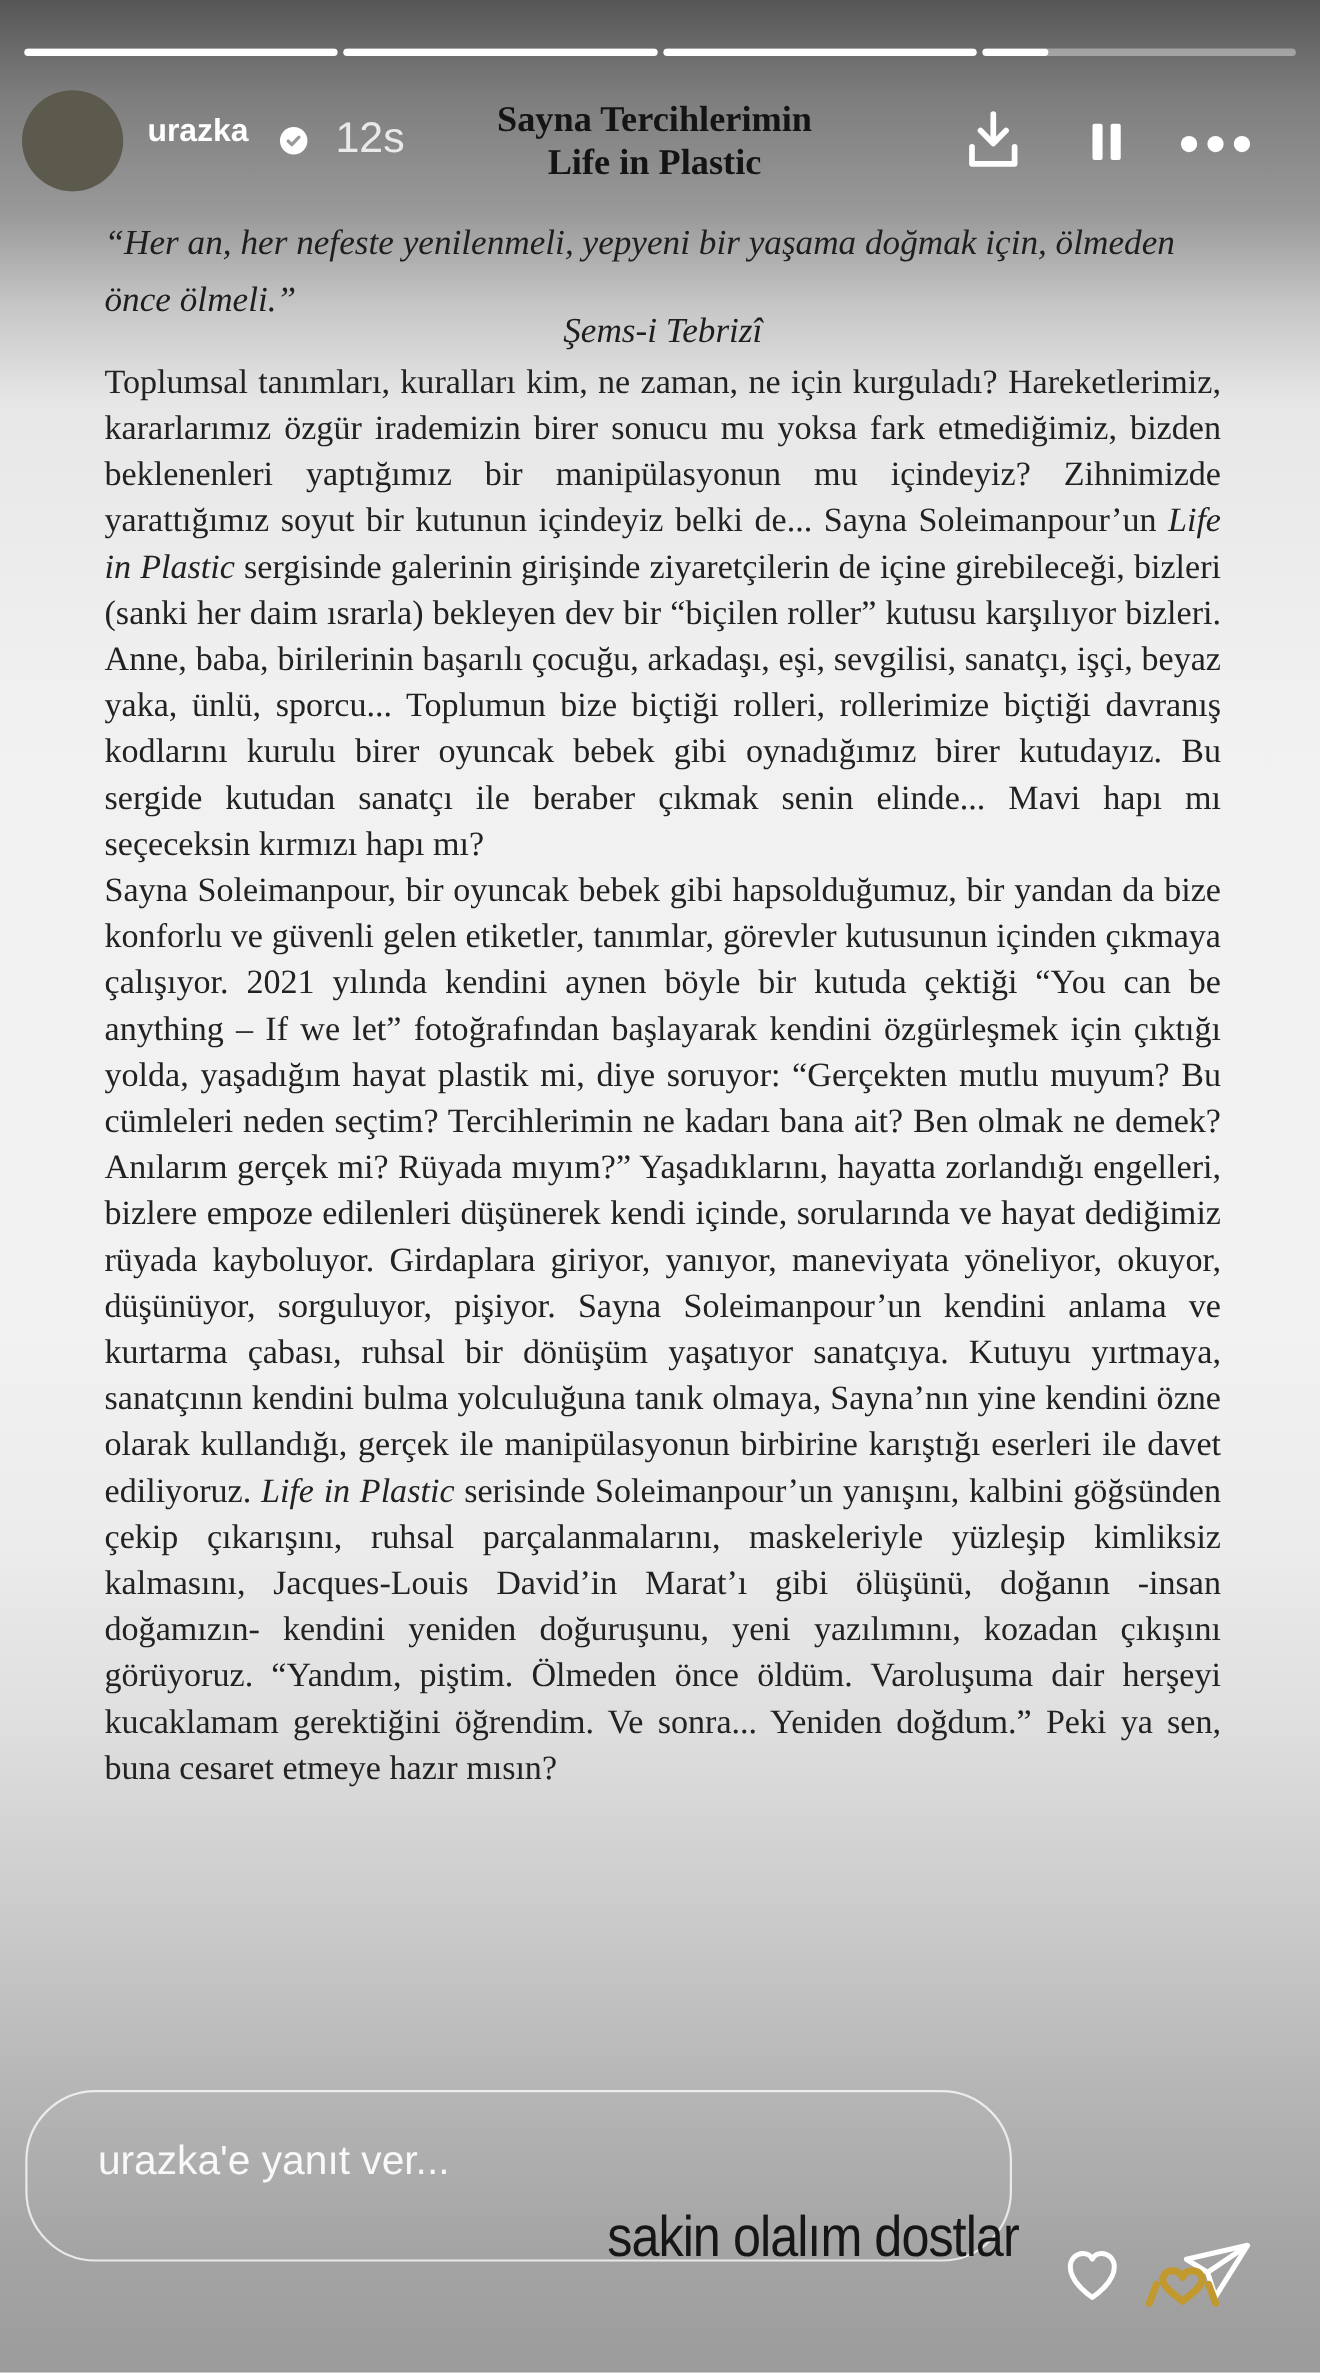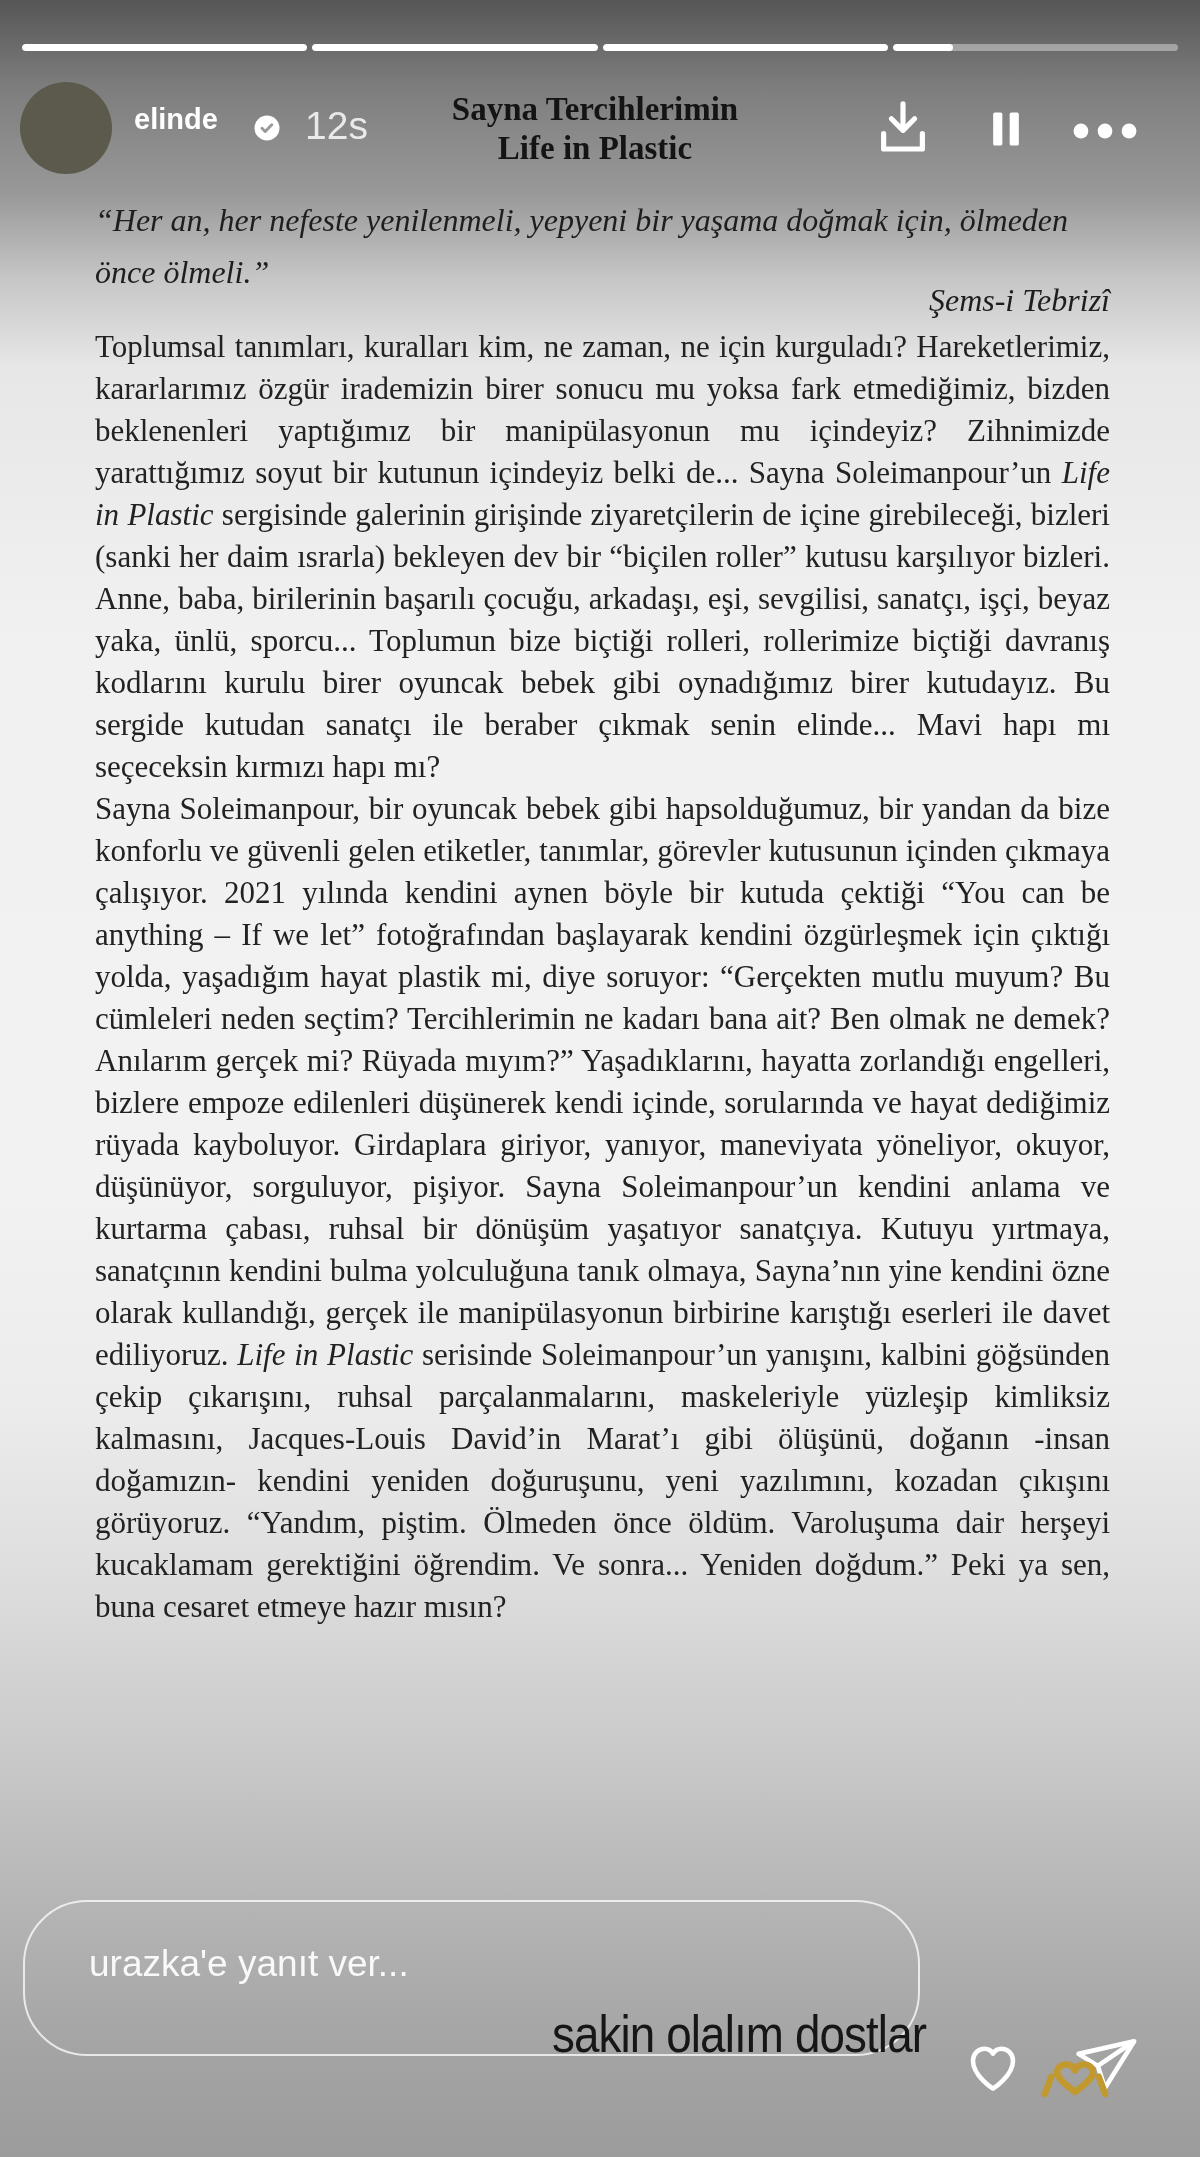--- a/index.html
+++ b/index.html
@@ -25,21 +25,21 @@
     font-family:"Liberation Serif","DejaVu Serif",serif;font-weight:bold;
     font-size:33px;line-height:39px;color:#141414;}
   .icon-btn{position:absolute;background:none;border:none;padding:0;cursor:pointer;}
   .btn-download{left:872px;top:94px;width:62px;height:66px;}
   .btn-pause{left:984px;top:102px;width:44px;height:54px;}
   .btn-more{left:1068px;top:112px;width:74px;height:38px;}
   
   .quote{position:absolute;left:95px;top:194px;width:1015px;
     font-family:"Liberation Serif","DejaVu Serif",serif;font-style:italic;
     font-size:32px;line-height:52px;color:#1e1e1e;}
-  .attribution{position:absolute;left:95px;top:282px;width:1015px;text-align:right;
+  .attribution{position:absolute;left:95px;top:282px;width:1015px;text-align:center;
     font-family:"Liberation Serif","DejaVu Serif",serif;font-style:italic;
     font-size:32px;color:#1e1e1e;}
   .article-body{position:absolute;left:95px;top:326px;width:1015px;
     font-family:"Liberation Serif","DejaVu Serif",serif;
     font-size:31px;line-height:42px;color:#222222;text-align:justify;}
   .article-body p{margin:0;}
   .it{font-style:italic;}
   
   .reply-pill{position:absolute;left:23px;top:1900px;width:897px;height:156px;
     border:2.5px solid rgba(255,255,255,0.75);border-radius:64px;background:transparent;
@@ -68,21 +68,21 @@
       </div>
     <div class="seg">
         <div class="seg-fill" style="width: 100%;"></div>
       </div>
     <div class="seg">
         <div class="seg-fill" style="width: 21%;"></div>
       </div>
   </div>
 
   <div class="avatar" title=""></div>
-  <div class="username">elinde</div>
+  <div class="username">urazka</div>
   <div class="badge">
     <svg viewBox="0 0 24 24">
       <circle cx="12" cy="12" r="10" fill="#ffffff"></circle>
       <path d="M8 12.2l2.6 2.6 5.2-5.4" fill="none" stroke="#9a9a9a" stroke-width="2.4" stroke-linecap="round" stroke-linejoin="round"></path>
     </svg>
   </div>
   <div class="time">12s</div>
 
   <div class="title">
     <div>Sayna Tercihlerimin</div>

